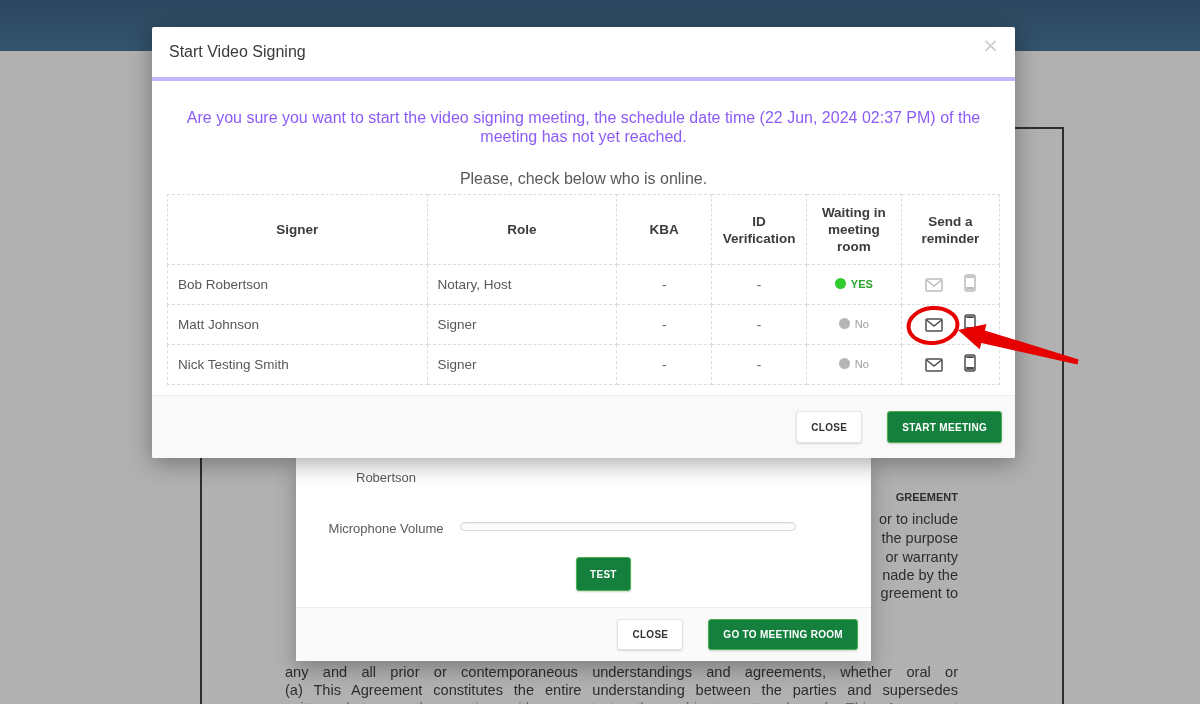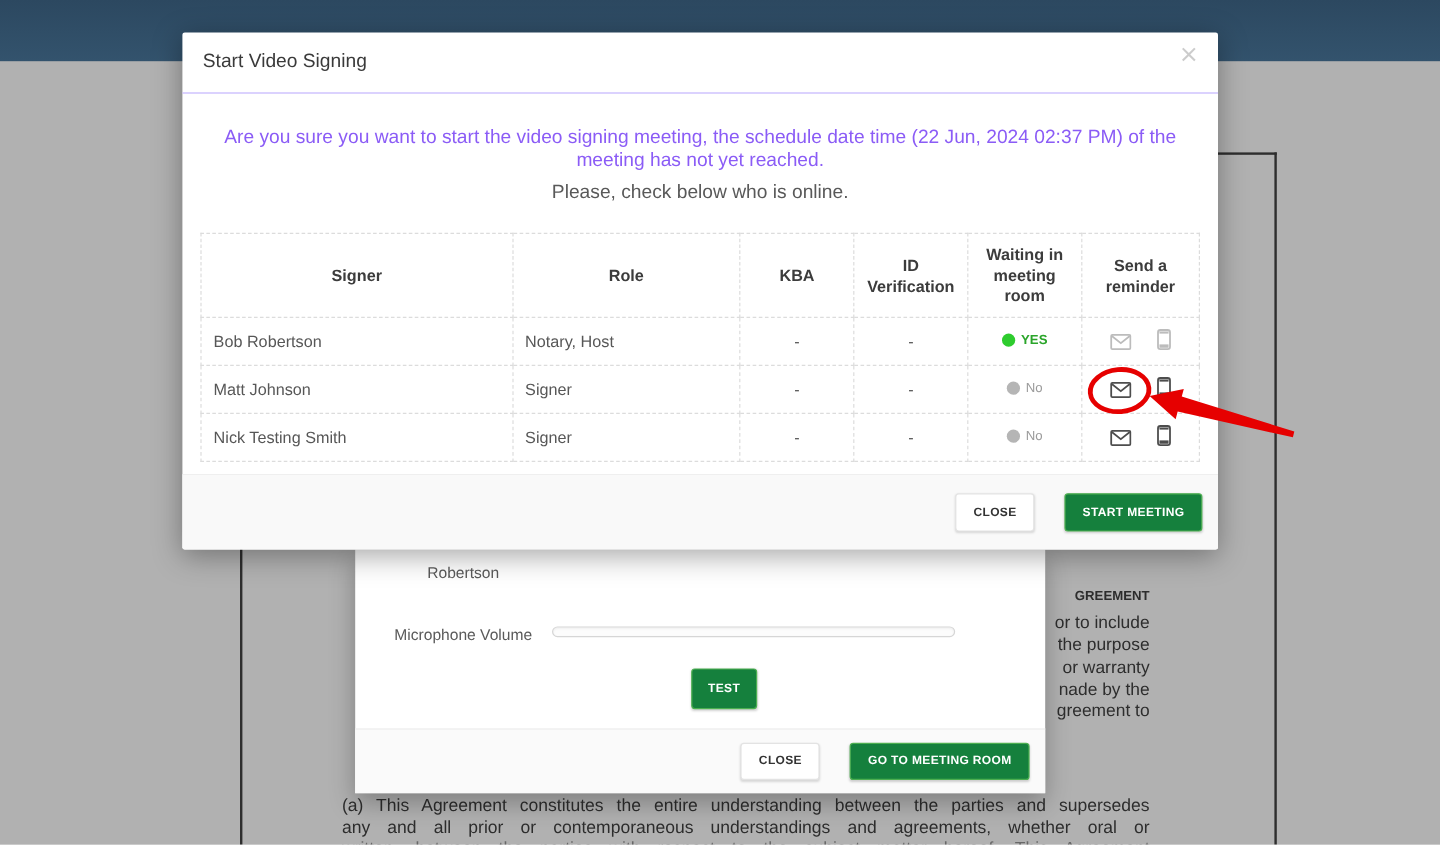--- a/index.html
+++ b/index.html
@@ -40,27 +40,27 @@
   .btn-light{background:#fff;border:1px solid #e3e3e3;color:#333;
     box-shadow:0 1px 2px rgba(0,0,0,.14);}
   .btn-green{background:#15803d;border:1px solid #4caf50;color:#fff;
     box-shadow:0 1px 2px rgba(0,0,0,.18);}
   .btn-test{position:absolute;left:263px;top:99px;height:34px;padding:0 13px;}
   .btn-sm{height:31px;}
 
   
   .modal{position:absolute;left:152px;top:27px;width:863px;height:431px;background:#fff;
     z-index:3;border-radius:2px;box-shadow:0 5px 24px rgba(0,0,0,.35);}
-  .modal-header{position:relative;height:50px;border-bottom:1px solid #c4b5fd;
+  .modal-header{position:relative;height:50px;border-bottom:4px solid #c4b5fd;
     display:flex;align-items:center;padding-left:17px;}
   .modal-title{font-size:16px;color:#3a3a3a;}
   .modal-close{position:absolute;right:16px;top:8px;font-size:20px;color:#ccc;cursor:pointer;
     line-height:20px;font-family:"DejaVu Sans",sans-serif;}
   .modal-msg{margin-top:27px;text-align:center;color:#8b5cf6;font-size:16px;line-height:19px;}
-  .modal-msg2{margin-top:9px;text-align:center;color:#595959;font-size:16px;}
+  .modal-msg2{margin-top:24px;text-align:center;color:#595959;font-size:16px;}
 
   
   .signer-table{position:absolute;left:15px;top:167px;width:833px;border-collapse:collapse;
     table-layout:fixed;}
   .signer-table th,.signer-table td{border:1px dashed #dcdcdc;box-sizing:border-box;}
   .signer-table th{height:70px;font-size:13.5px;font-weight:bold;color:#3c3c3c;
     text-align:center;line-height:17px;padding:0 6px;}
   .signer-table td{height:40px;font-size:13.5px;color:#575757;padding:0 10px;}
   .td-left{text-align:left;}
   .td-center{text-align:center;}
@@ -95,22 +95,22 @@
   <div class="doc-line" style="left:1062px;top:127px;width:2px;height:577px;"></div>
 
   <div class="doc-frag bold" style="top:491px;">GREEMENT</div>
   <div class="doc-frag" style="top:511px;">or to include</div>
   <div class="doc-frag" style="top:530px;">the purpose</div>
   <div class="doc-frag" style="top:549px;">or warranty</div>
   <div class="doc-frag" style="top:567px;">nade by the</div>
   <div class="doc-frag" style="top:585px;">greement to</div>
 
   <div class="doc-para">
+    <div class="jline">any and all prior or contemporaneous understandings and agreements, whether oral or</div>
     <div class="jline">(a) This Agreement constitutes the entire understanding between the parties and supersedes</div>
-    <div class="jline">any and all prior or contemporaneous understandings and agreements, whether oral or</div>
     <div class="jline faint">written, between the parties with respect to the subject matter hereof. This Agreement</div>
   </div>
 
   <div class="device-dialog">
     <div class="dd-label" style="top:12px;">Robertson</div>
     <div class="dd-label" style="top:63px;">Microphone Volume</div>
     <div class="dd-volume"></div>
     <div class="btn btn-green btn-test">TEST</div>
     <div class="dd-footer">
       <div class="btn btn-light btn-sm">CLOSE</div>

